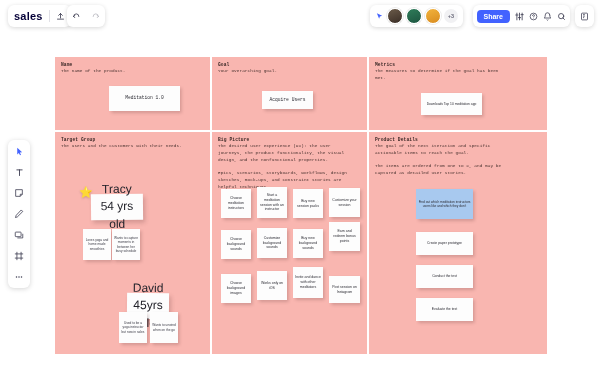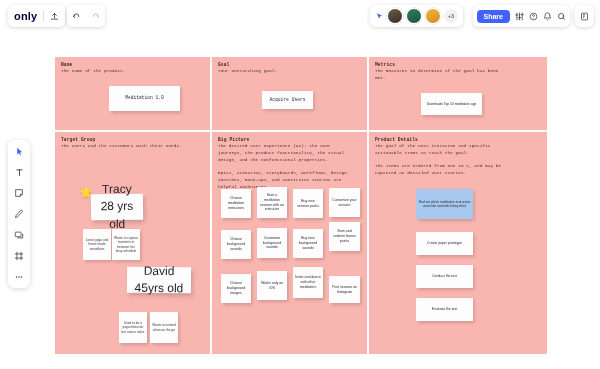--- a/index.html
+++ b/index.html
@@ -93,21 +93,21 @@
   .star{position:absolute;font-size:11px;line-height:1;filter:drop-shadow(0 1px 1px rgba(0,0,0,.18));}
 </style>
 </head>
 <body>
 
 <div class="app">
 
   <div class="topbar">
 
     <div class="tb-group tb-left">
-      <span class="logo">only</span>
+      <span class="logo">sales</span>
       <span class="divider"></span>
       <span class="ic">
         <svg width="9" height="9" viewBox="0 0 24 24" fill="none" stroke="currentColor" stroke-width="2.2" stroke-linecap="round" stroke-linejoin="round">
           <path d="M12 16V4"></path>
             <path d="M7 9l5-5 5 5"></path>
             <path d="M4 19h16"></path>
         </svg>
       </span>
     </div>
 
@@ -248,26 +248,26 @@
     <div class="row row-bot">
 
       <div class="panel" style="width:155px;height:222px;">
         <div class="p-title">Target Group</div>
         <div class="p-desc">The users and the customers with their needs.</div>
 
         <span class="star" style="left:24px;top:55px;">⭐</span>
 
         <div class="card persona" style="left:36px;top:62px;width:52px;height:26px;flex-direction:column;">
           <span>Tracy</span>
-          <span>28 yrs old</span>
+          <span>54 yrs old</span>
         </div>
         <div class="card mini" style="left:28px;top:97px;width:24px;height:27px;">Loves yoga and home made smoothies</div>
         <div class="card mini" style="left:57px;top:97px;width:24px;height:27px;">Wants to capture moments in between her busy schedule</div>
 
-        <div class="card persona" style="left:72px;top:135px;width:64px;height:26px;flex-direction:column;transform:rotate(0.5deg);">
+        <div class="card persona" style="left:72px;top:161px;width:42px;height:26px;flex-direction:column;transform:rotate(0.5deg);">
           <span>David</span>
           <span>45yrs old</span>
         </div>
         <div class="card mini" style="left:64px;top:180px;width:24px;height:27px;">Used to be a yoga instructor but now in sales</div>
         <div class="card mini" style="left:95px;top:180px;width:24px;height:27px;">Wants to unwind when on the go</div>
       </div>
 
       <div class="panel sep" style="width:155px;height:222px;">
         <div class="p-title">Big Picture</div>
         <div class="p-desc">The desired user experience (UX): the user

